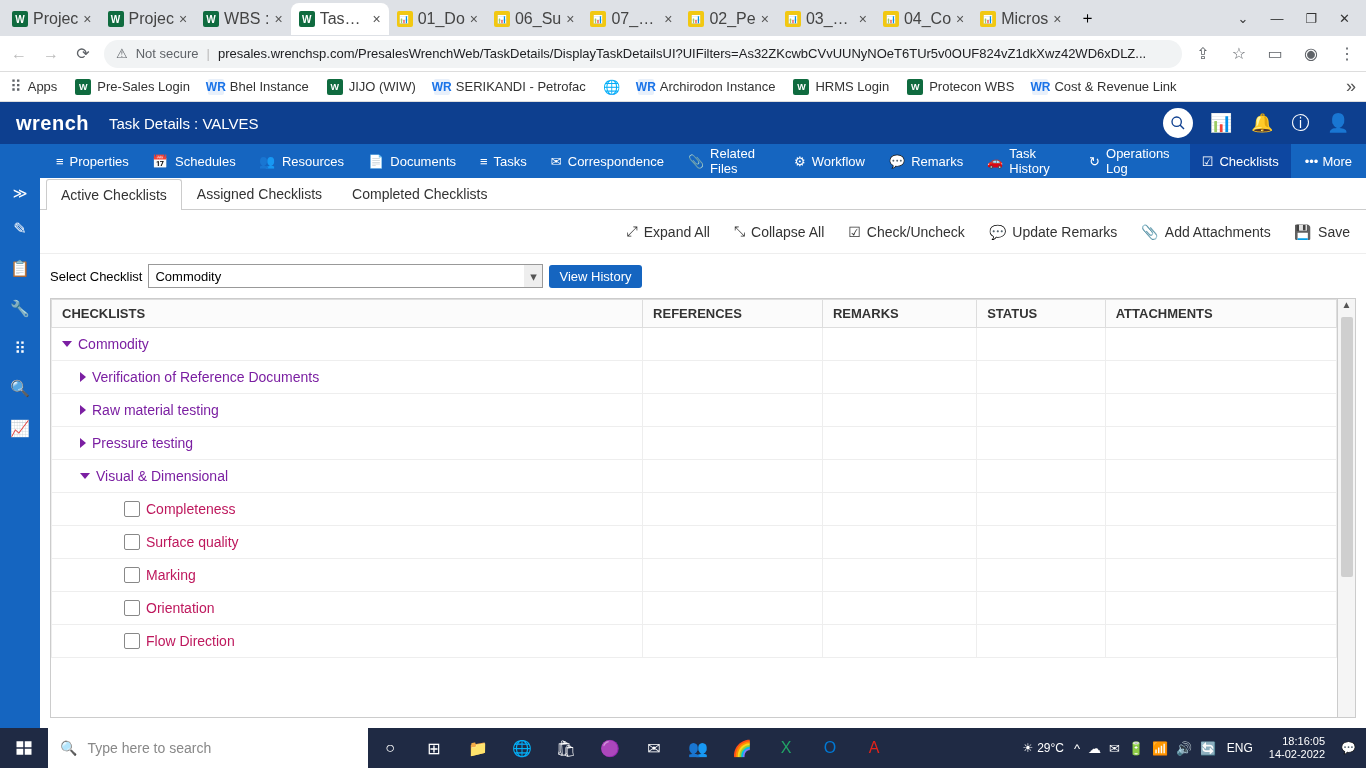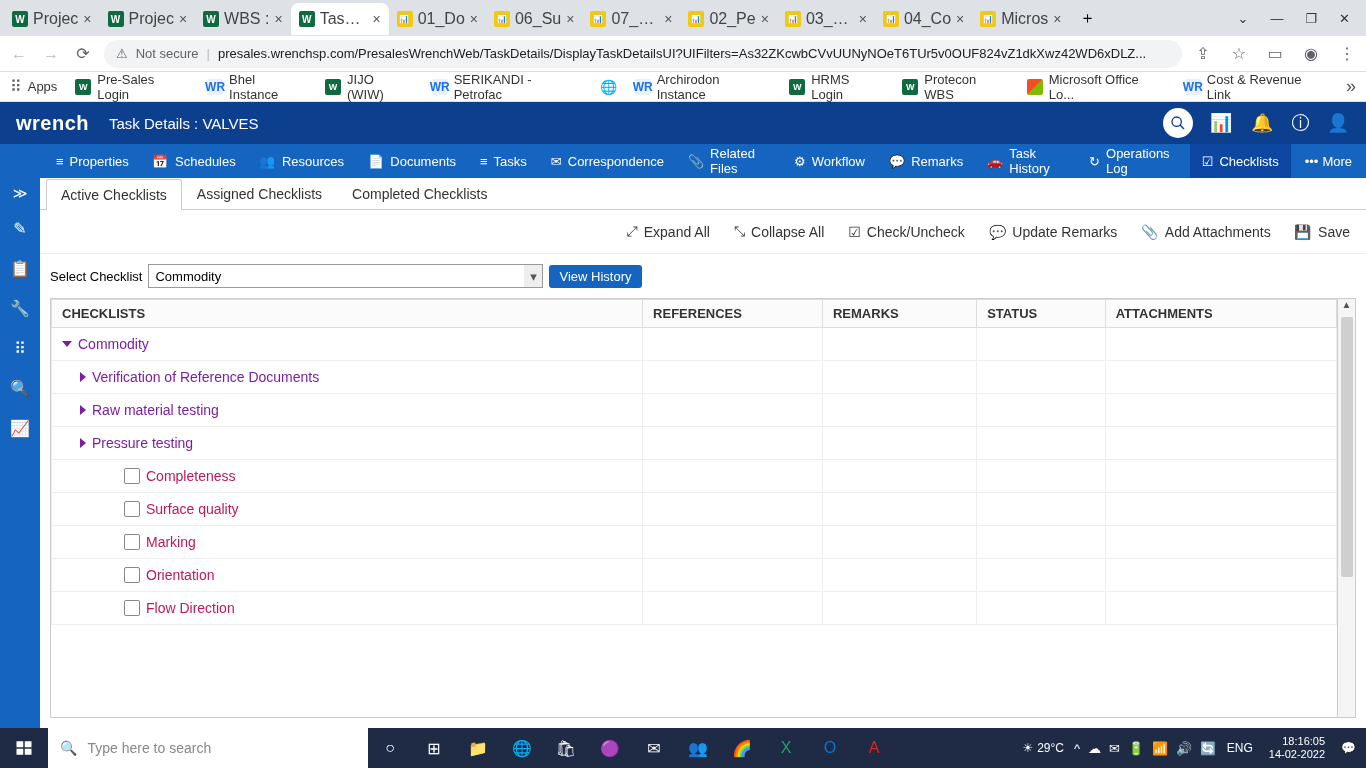--- a/index.html
+++ b/index.html
@@ -222,24 +222,20 @@
       </div>
       <div class="bm">
         <div class="bm-icon w">W</div>
         <span>HRMS Login</span>
       </div>
       <div class="bm">
         <div class="bm-icon w">W</div>
         <span>Protecon WBS</span>
       </div>
       <div class="bm">
-        <div class="bm-icon ms"></div>
-        <span>Microsoft Office Lo...</span>
-      </div>
-      <div class="bm">
         <div class="bm-icon wr">WR</div>
         <span>Cost &amp; Revenue Link</span>
       </div>
     </div>
   <div class="more-bm">»</div>
 </div>
 
 <div class="app-header">
   <div class="logo">
     <span>wrench</span>
@@ -416,20 +412,32 @@
                 <td></td>
                 <td></td>
                 <td></td>
                 <td></td>
               </tr>
               <tr>
                 <td>
                   <div class="cell-pad indent-1">
                     <span class="caret caret-right"></span>
                     <span class="link-text">Pressure testing</span>
+                  </div>
+                </td>
+                <td></td>
+                <td></td>
+                <td></td>
+                <td></td>
+              </tr>
+              <tr>
+                <td>
+                  <div class="cell-pad indent-1">
+                    <span class="caret caret-down"></span>
+                    <span class="link-text">Visual &amp; Dimensional</span>
                   </div>
                 </td>
                 <td></td>
                 <td></td>
                 <td></td>
                 <td></td>
               </tr>
               <tr>
                 <td>
                   <div class="cell-pad indent-3">

